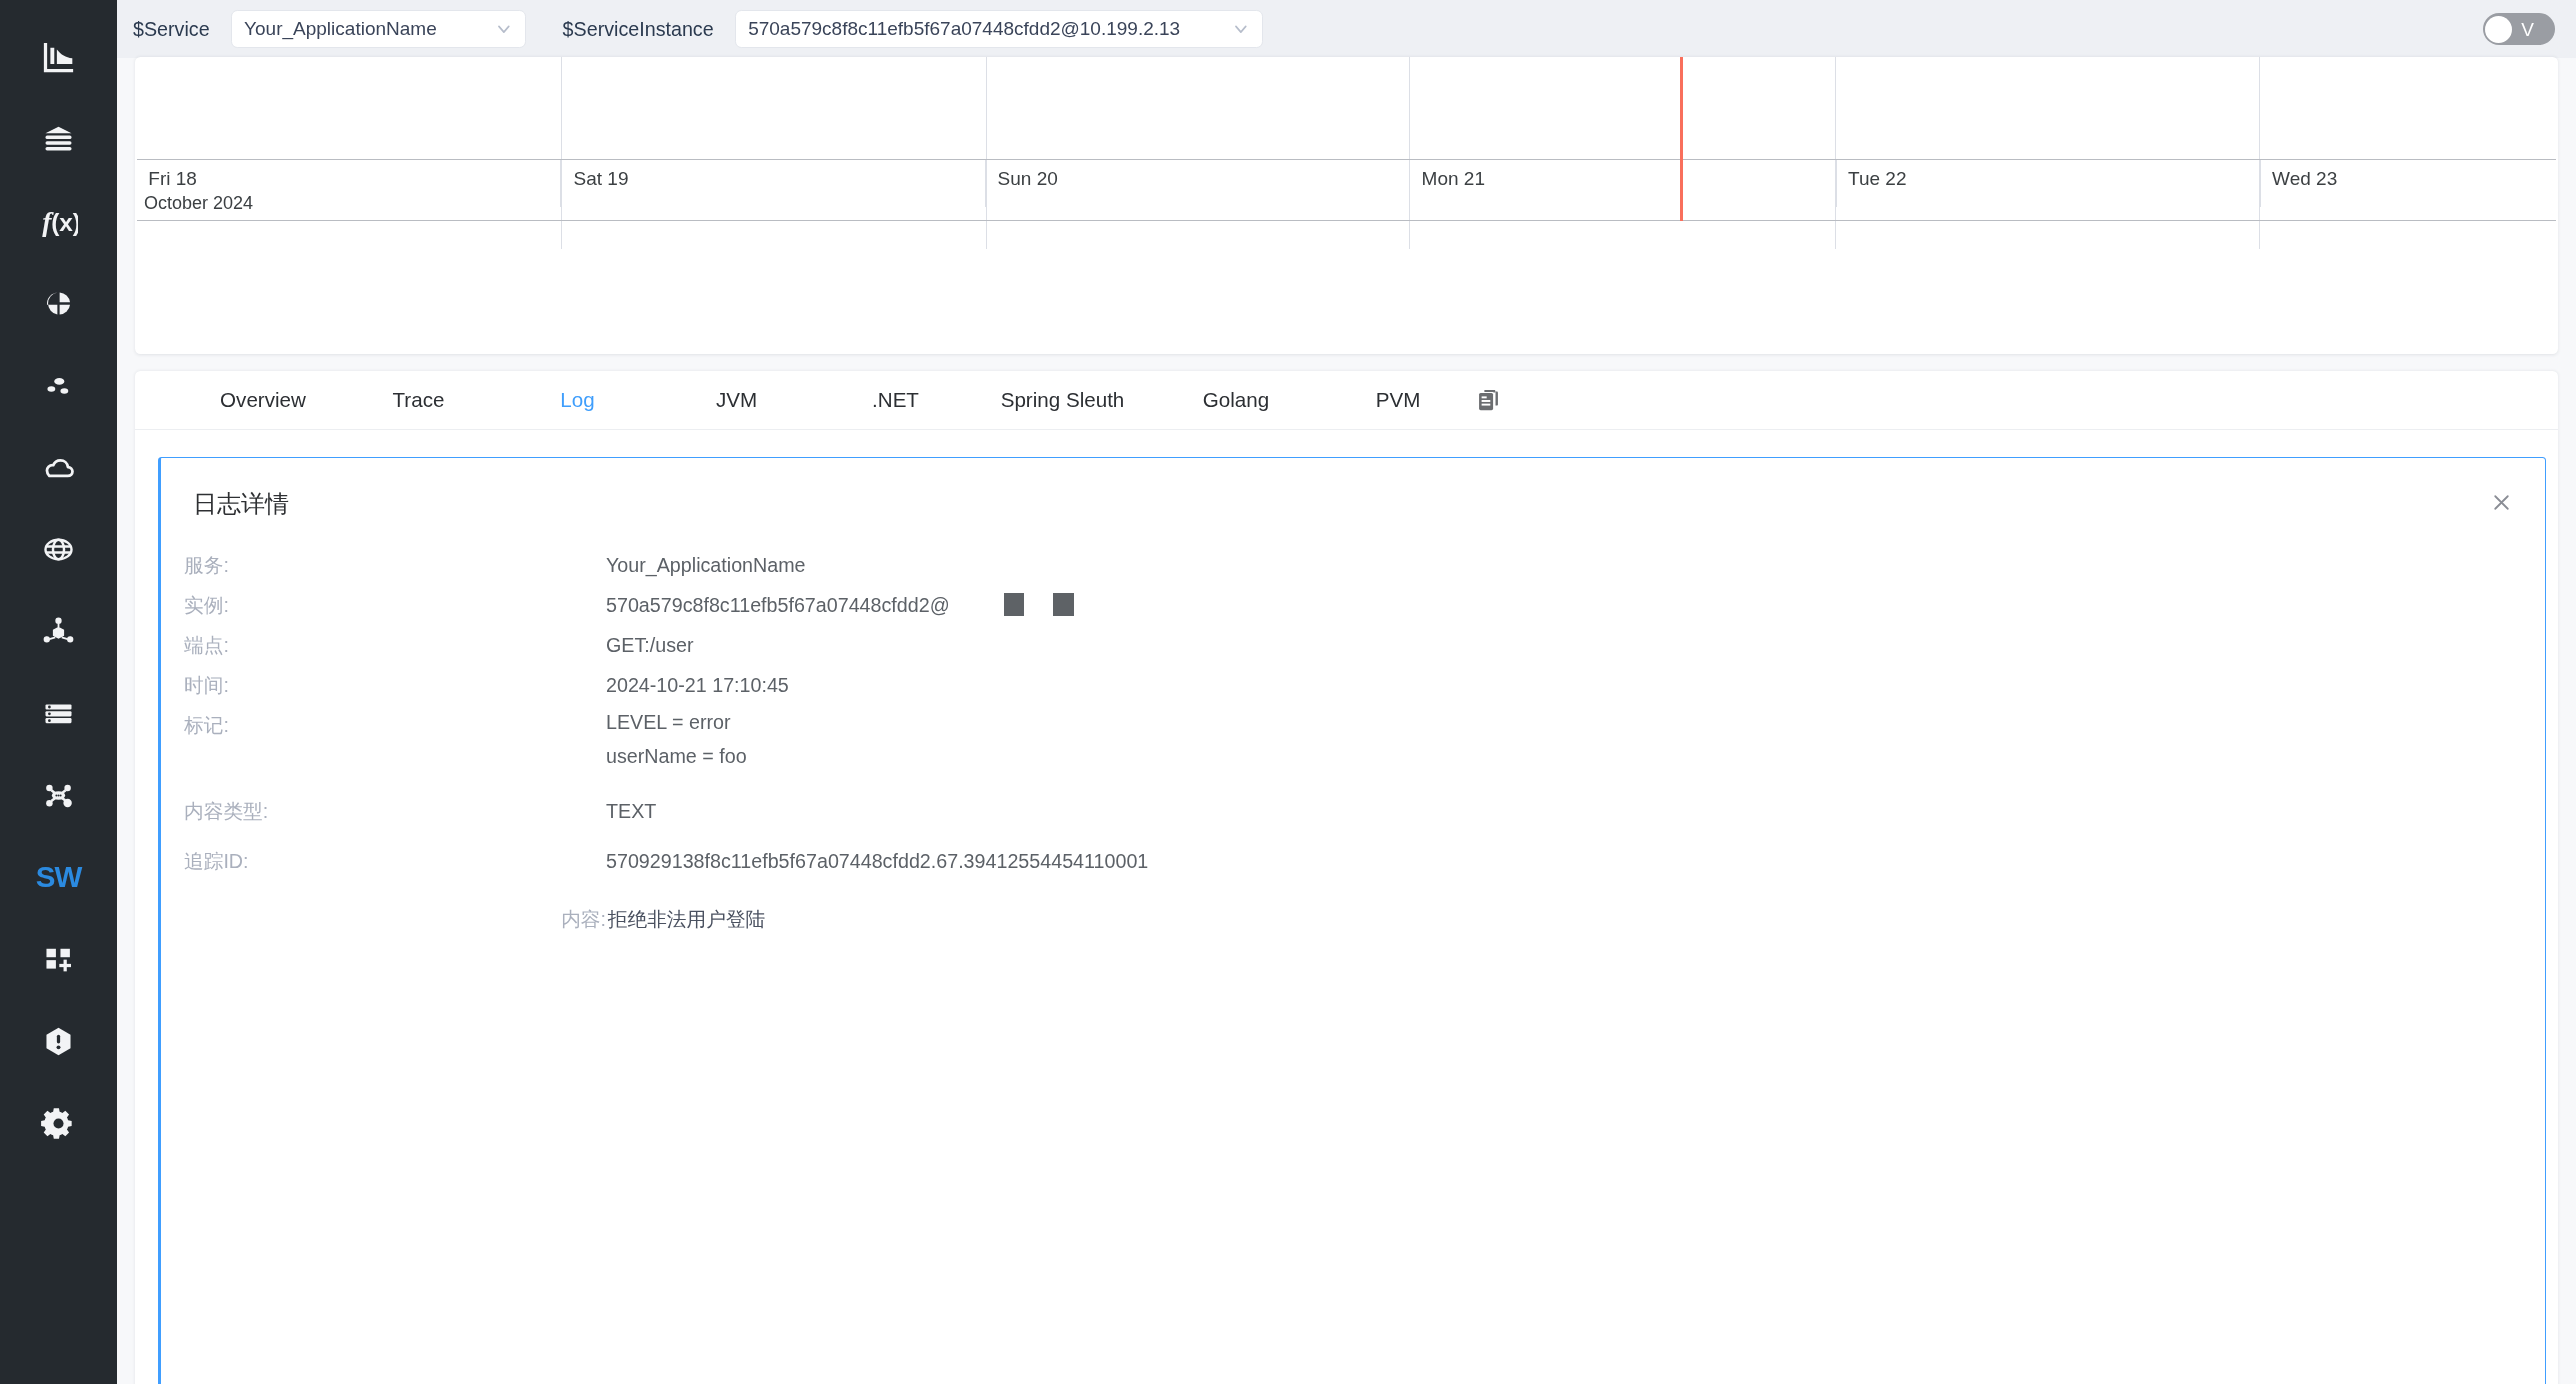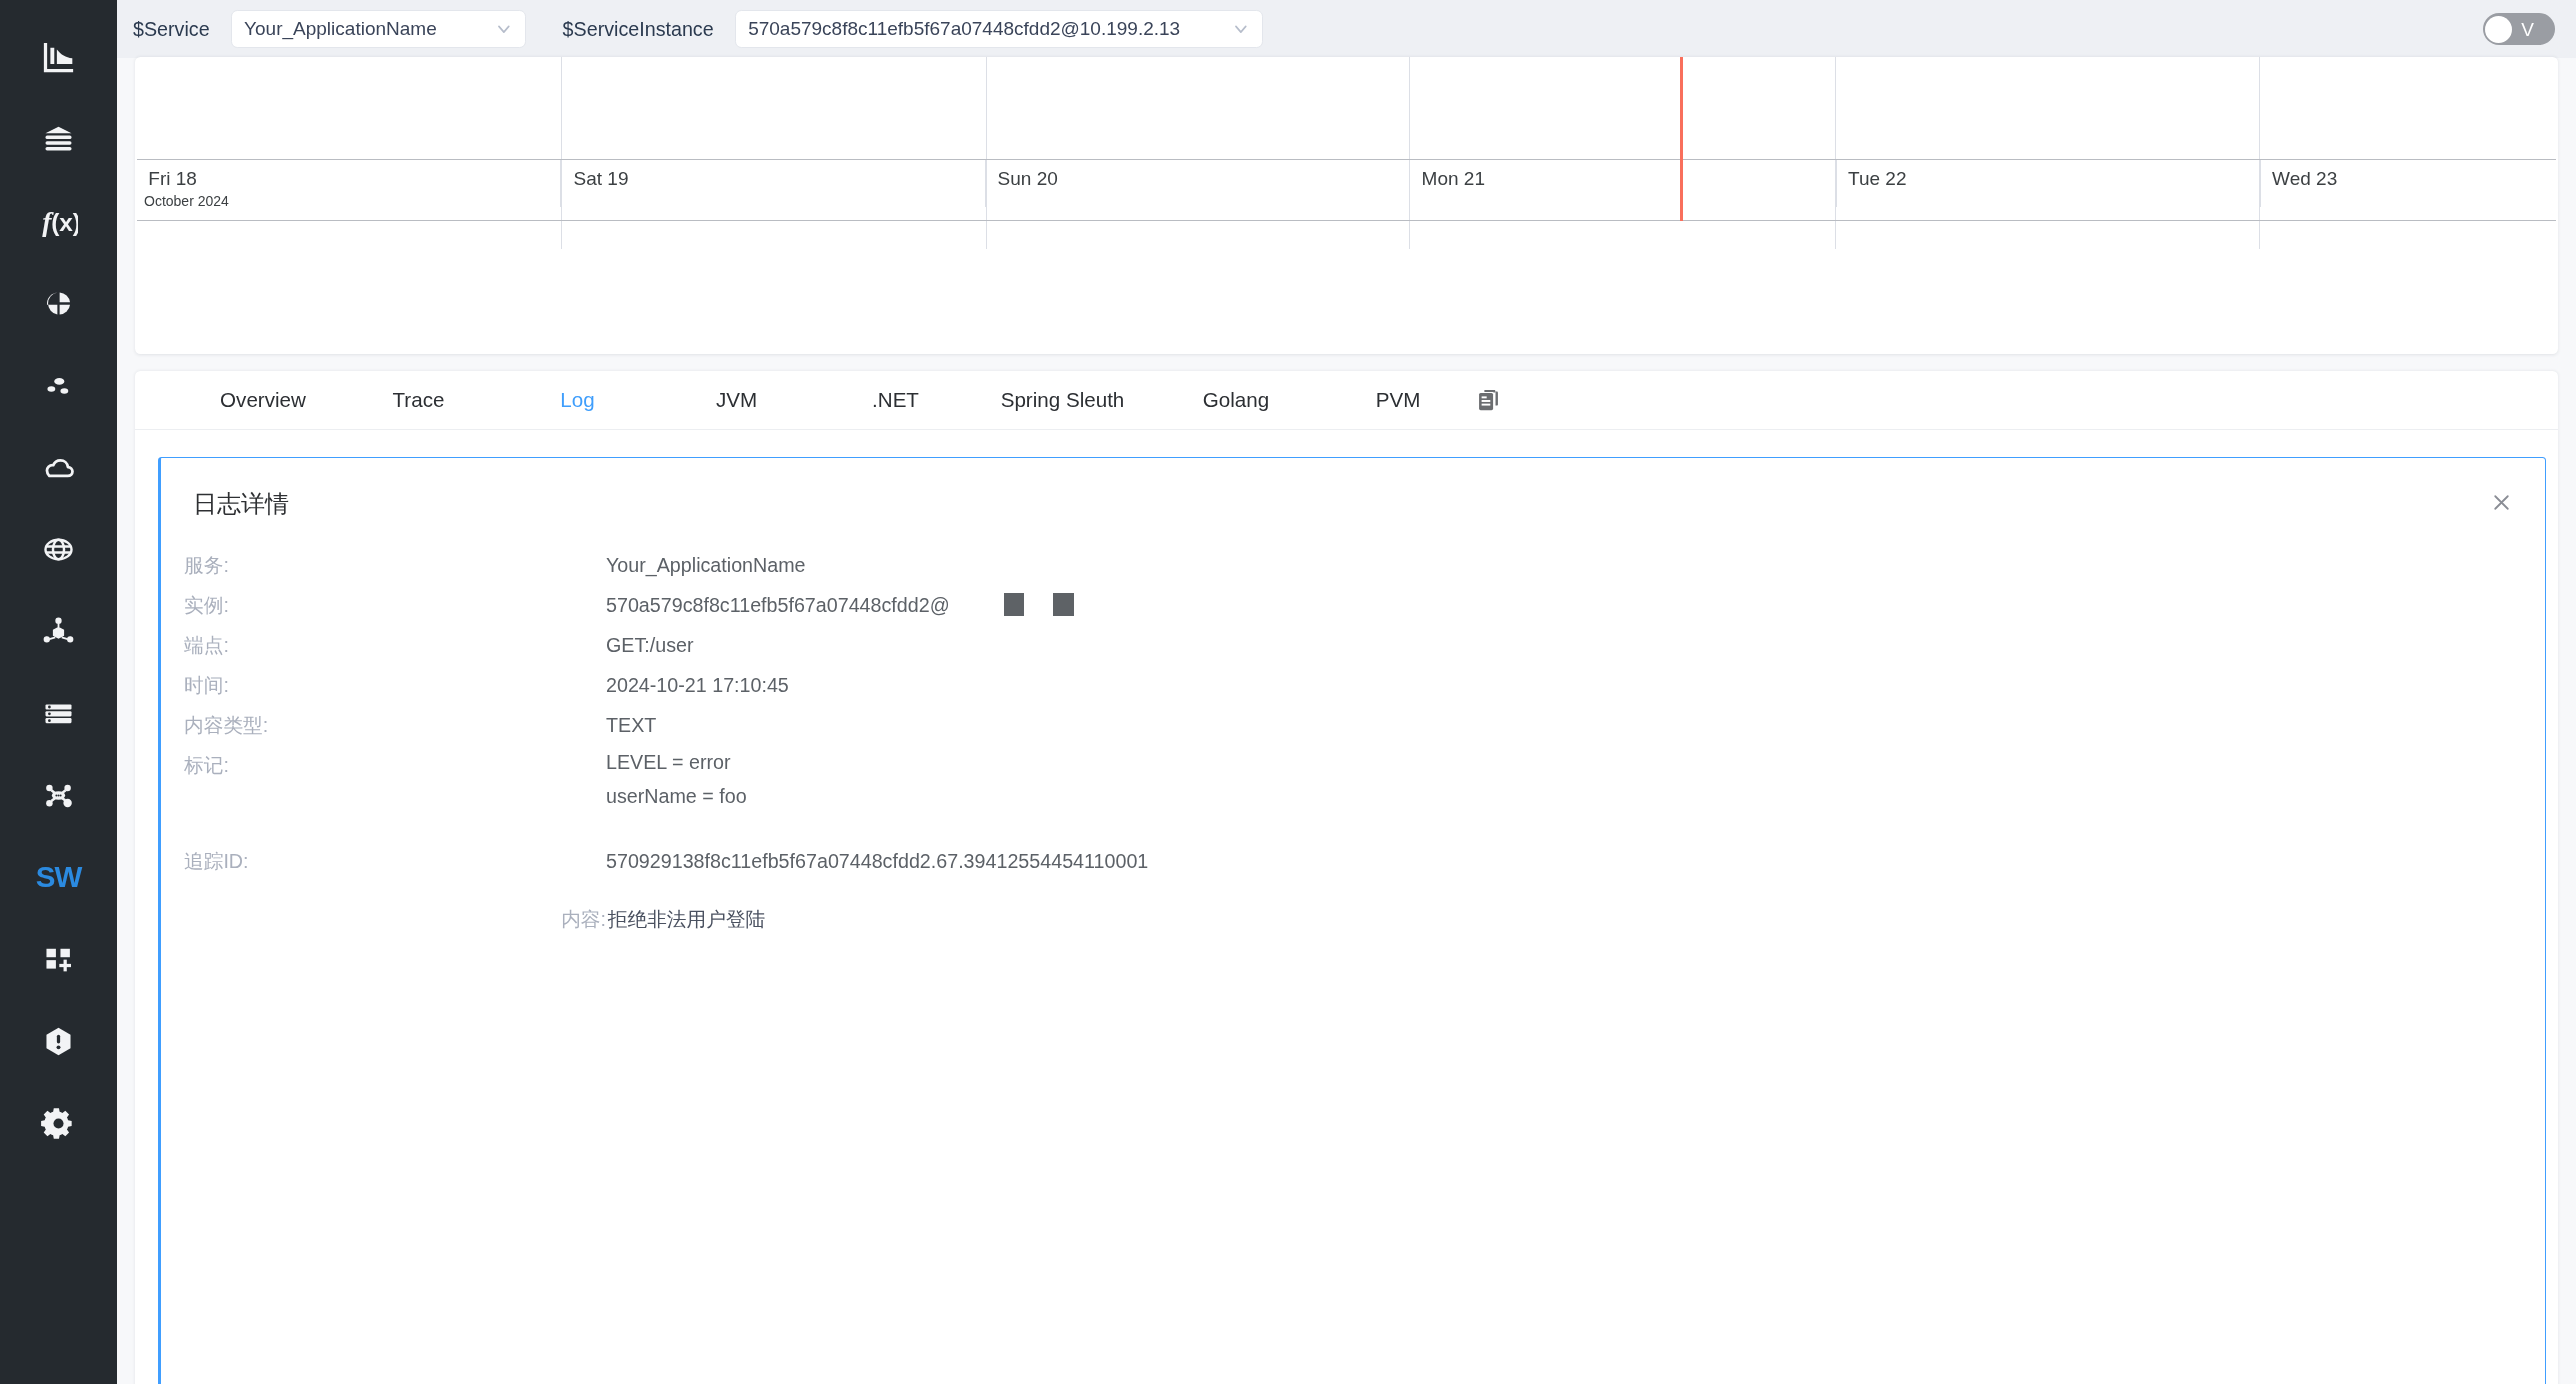--- a/index.html
+++ b/index.html
@@ -111,21 +111,21 @@
   .tl-tick {
     position: absolute; top: 103px; height: 47px;
     border-left: 0.9px solid #dcdfe6;
   }
   .tl-label {
     position: absolute; top: 111px;
     font-size: 19px; color: #3c4043; white-space: nowrap;
   }
   .tl-month {
     position: absolute; top: 136px; left: 9px;
-    font-size: 14px; color: #3c4043; white-space: nowrap;
+    font-size: 18px; color: #3c4043; white-space: nowrap;
   }
   .tl-marker {
     position: absolute; top: 0; width: 3.6px;
     background: #f96f5c;
   }
 
   
   .content-card {
     flex: 1 1 auto;
     margin-top: 17px; margin-bottom: 0;
@@ -492,33 +492,33 @@
             <div class="row ep-row">
               <span class="row-label">端点:</span>
               <span class="row-value">GET:/user</span>
             </div>
 
             <div class="row time-row">
               <span class="row-label">时间:</span>
               <span class="row-value">2024-10-21 17:10:45</span>
             </div>
 
-            <div class="row ct-row">
-              <span class="row-label">内容类型:</span>
-              <span class="row-value">TEXT</span>
-            </div>
-
             <div class="row tags">
               <span class="row-label">标记:</span>
               <span class="row-value">
                 <span class="tag-line">LEVEL = error</span>
                 <span class="tag-line">userName = foo</span>
               </span>
             </div>
 
+            <div class="row ct-row">
+              <span class="row-label">内容类型:</span>
+              <span class="row-value">TEXT</span>
+            </div>
+
             <div class="row trace">
               <span class="row-label">追踪ID:</span>
               <span class="row-value">570929138f8c11efb5f67a07448cfdd2.67.39412554454110001</span>
             </div>
 
             <div class="row content-row">
               <span class="row-label">内容:</span>
               <span class="content-text">拒绝非法用户登陆</span>
             </div>
 

